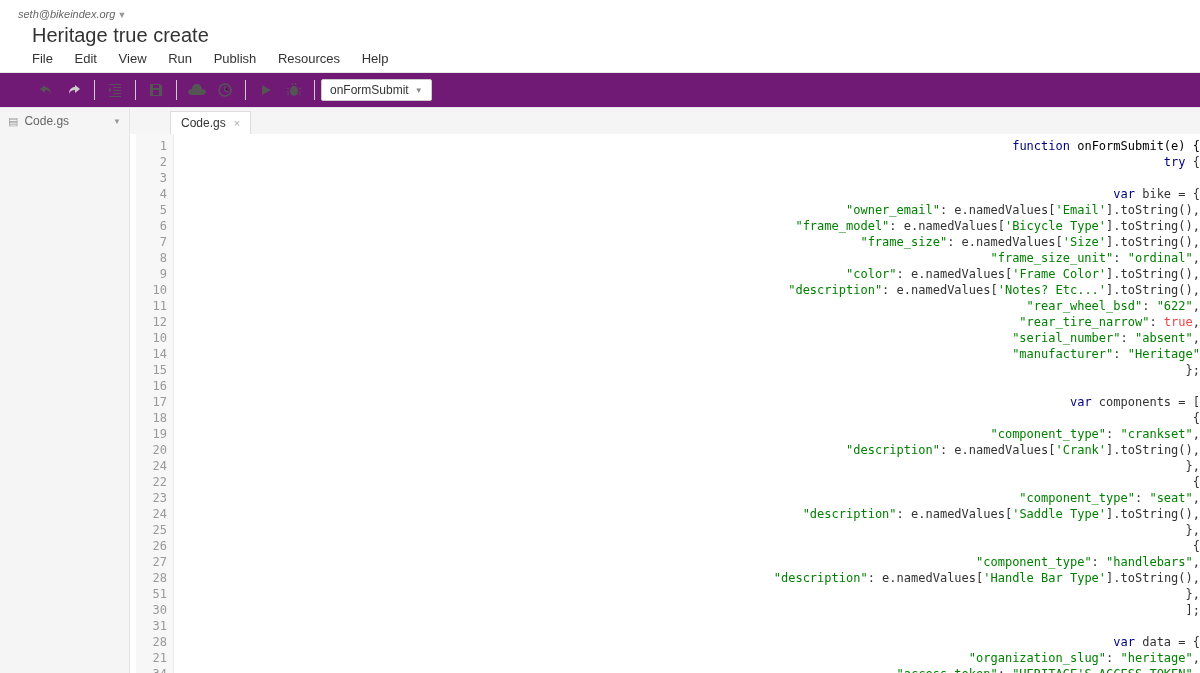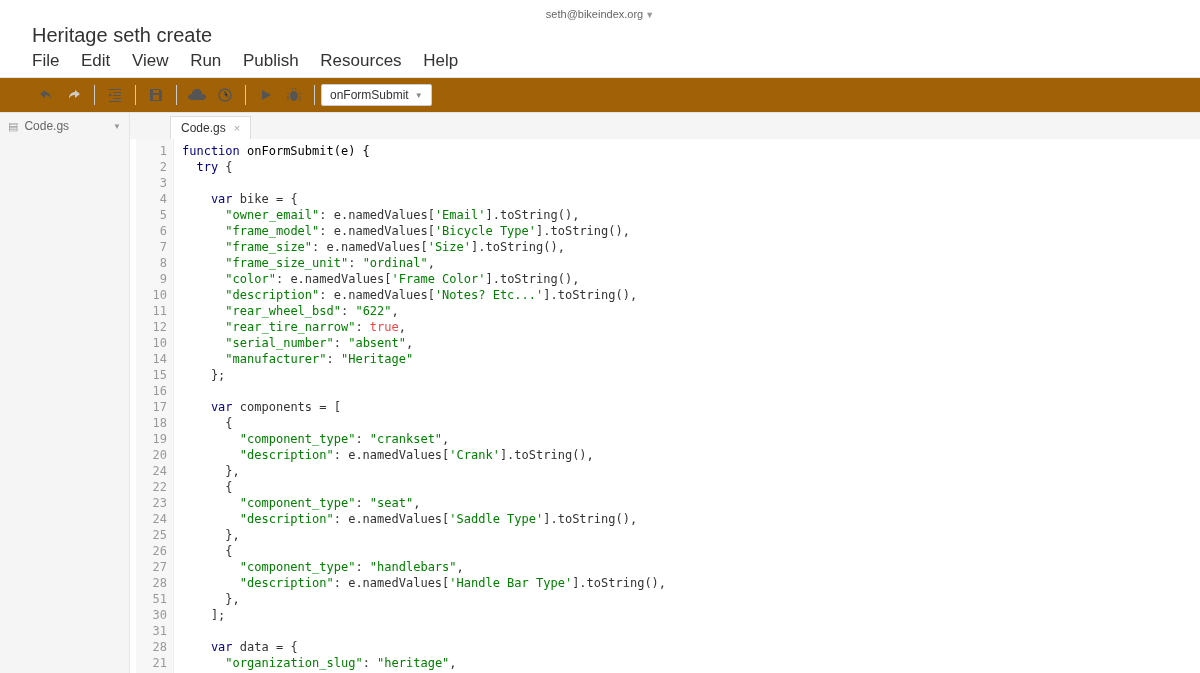--- a/index.html
+++ b/index.html
@@ -1,25 +1,25 @@
 <!DOCTYPE html>
 <html><head>
 <meta charset="utf-8">
 <style>
 * { margin: 0; padding: 0; box-sizing: border-box; }
 body { font-family: Arial, sans-serif; font-size: 13px; color: #333; background: #fff; overflow: hidden; }
 
 .header { padding: 6px 10px 0 10px; }
-.user-bar { text-align: center; font-size: 11px; color: #666; padding: 2px 8px; }
+.user-bar { text-align: left; font-size: 11px; color: #666; padding: 2px 8px; font-style: italic; }
 .user-bar .arrow { font-size: 9px; color: #999; margin-left: 2px; }
 .title { font-size: 20px; color: #333; margin: 2px 0 4px 22px; font-weight: normal; }
 .menu-bar { margin-left: 22px; padding-bottom: 6px; }
-.menu-bar span { display: inline-block; margin-right: 18px; font-size: 17px; color: #333; cursor: pointer; }
+.menu-bar span { display: inline-block; margin-right: 18px; font-size: 13px; color: #333; cursor: pointer; }
 
-.toolbar { border-top: 1px solid #e5e5e5; border-bottom: 1px solid #e5e5e5; background: #a16207; padding: 4px 10px; display: flex; align-items: center; height: 36px; }
+.toolbar { border-top: 1px solid #e5e5e5; border-bottom: 1px solid #e5e5e5; background: #701a75; padding: 4px 10px; display: flex; align-items: center; height: 36px; }
 .tb-btn { width: 26px; height: 26px; display: flex; align-items: center; justify-content: center; color: #555; cursor: pointer; margin: 0 1px; }
 .tb-sep { width: 1px; height: 20px; background: #ccc; margin: 0 6px; }
 .tb-select { border: 1px solid #ccc; background: #fff; padding: 3px 8px; font-size: 12px; color: #333; border-radius: 2px; cursor: pointer; display: flex; align-items: center; }
 .tb-select .arrow { font-size: 8px; color: #888; margin-left: 6px; }
 
 .main { display: flex; height: calc(100vh - 106px); }
 .sidebar { width: 130px; background: #f5f5f5; border-right: 1px solid #e5e5e5; }
 .sidebar-item { padding: 6px 8px; display: flex; align-items: center; justify-content: space-between; font-size: 12px; color: #666; cursor: pointer; }
 .sidebar-item .doc-icon { color: #999; margin-right: 6px; font-size: 11px; }
 .sidebar-item .left { display: flex; align-items: center; }
@@ -27,37 +27,37 @@
 
 .editor-area { flex: 1; display: flex; flex-direction: column; background: #fff; }
 .tabs { background: #f5f5f5; padding-left: 40px; height: 26px; display: flex; align-items: flex-end; }
 .tab { background: #fff; border: 1px solid #ddd; border-bottom: none; padding: 4px 10px; font-size: 12px; color: #333; display: flex; align-items: center; cursor: pointer; }
 .tab .close { color: #aaa; margin-left: 8px; font-size: 11px; }
 
 .code-wrap { flex: 1; display: flex; overflow: hidden; background: #fff; }
 .gutter { width: 38px; background: #f7f7f7; border-right: 1px solid #eee; text-align: right; padding: 4px 6px 4px 0; font-family: Menlo, Monaco, Consolas, monospace; font-size: 12px; color: #999; line-height: 16px; margin-left: 6px; }
 .gutter div { height: 16px; }
 .code { flex: 1; padding: 4px 0 4px 8px; font-family: Menlo, Monaco, Consolas, monospace; font-size: 12px; line-height: 16px; white-space: pre; overflow: auto; }
-.code div { height: 16px; }
+.code div { height: 16px; text-align: right; }
 
 .kw { color: #000080; }
 .fn { color: #000; }
 .str { color: #008000; }
 .bool { color: #ef4444; }
 
 svg { display: block; }
 </style>
 </head>
 <body>
 
 <div class="header">
   <div class="user-bar">
     <span>seth@bikeindex.org</span><span class="arrow">▼</span>
   </div>
-  <h1 class="title">Heritage seth create</h1>
+  <h1 class="title">Heritage true create</h1>
   <div class="menu-bar">
     <span>File</span>
     <span>Edit</span>
     <span>View</span>
     <span>Run</span>
     <span>Publish</span>
     <span>Resources</span>
     <span>Help</span>
   </div>
 </div>

